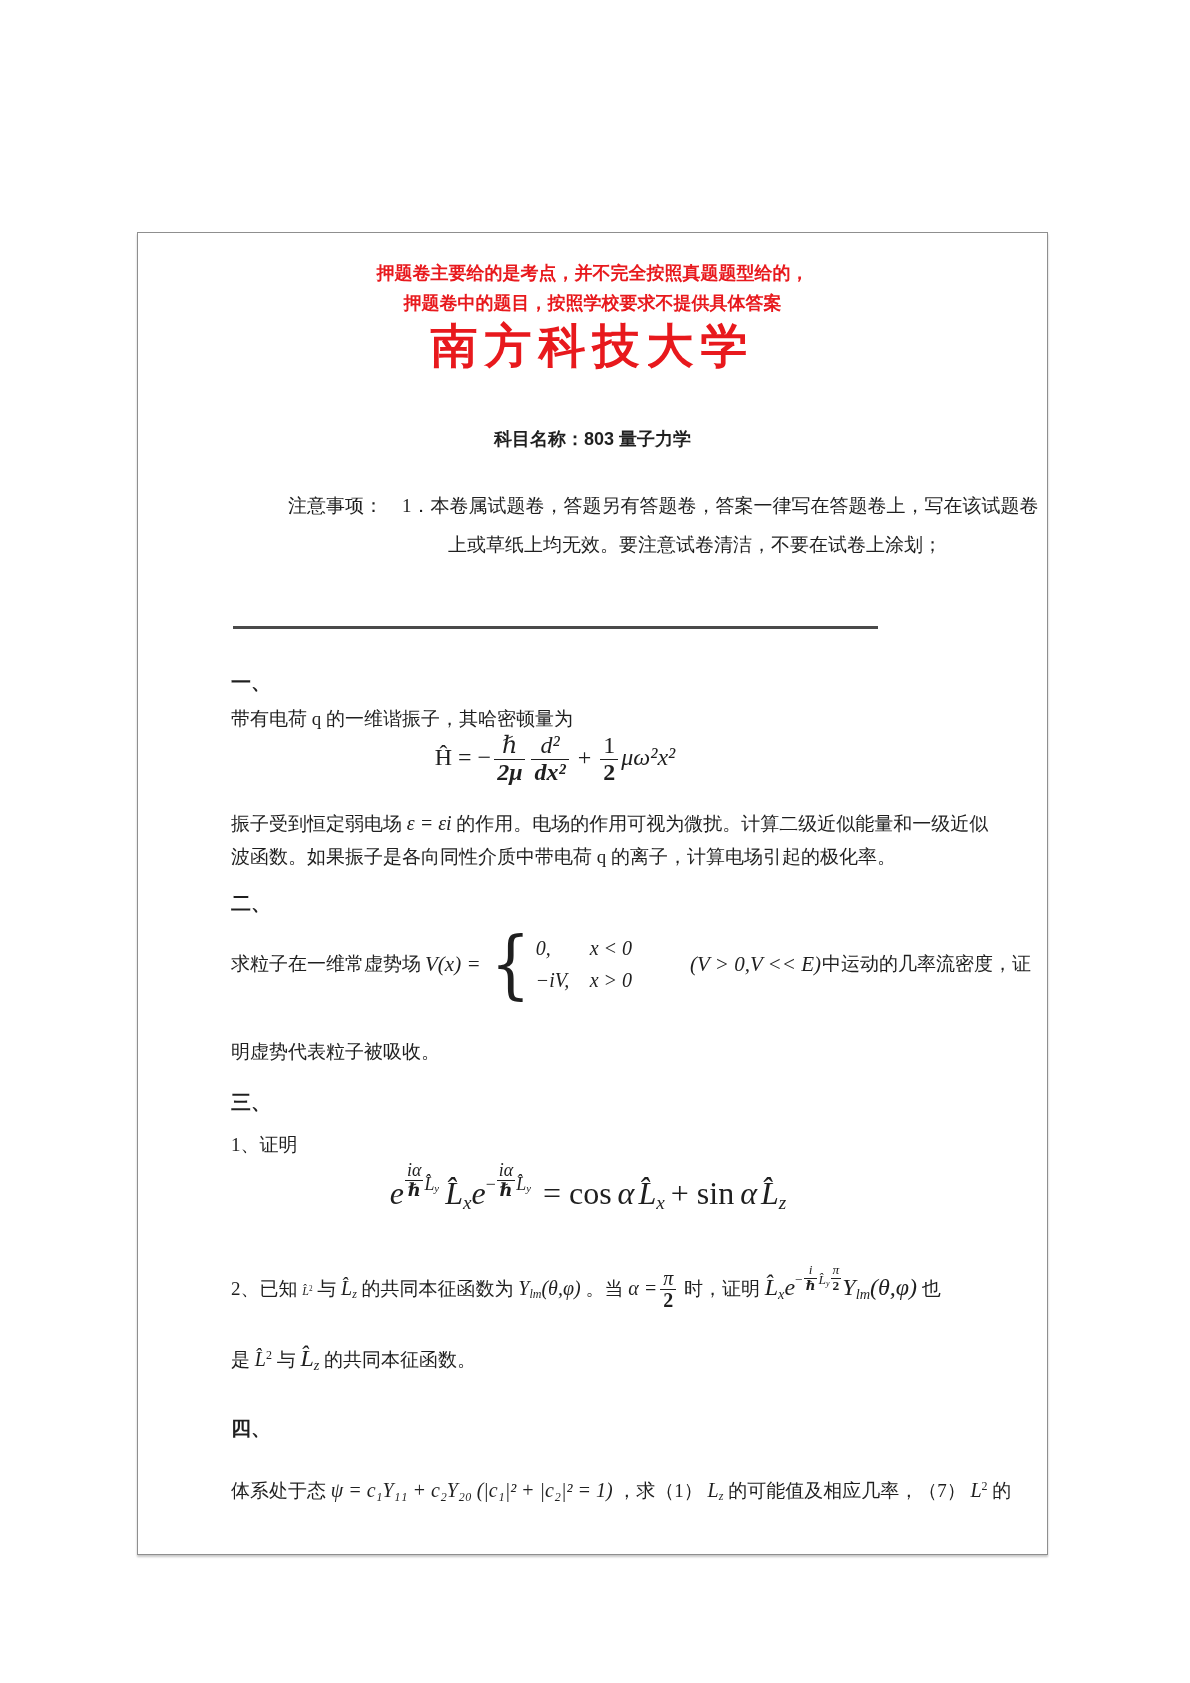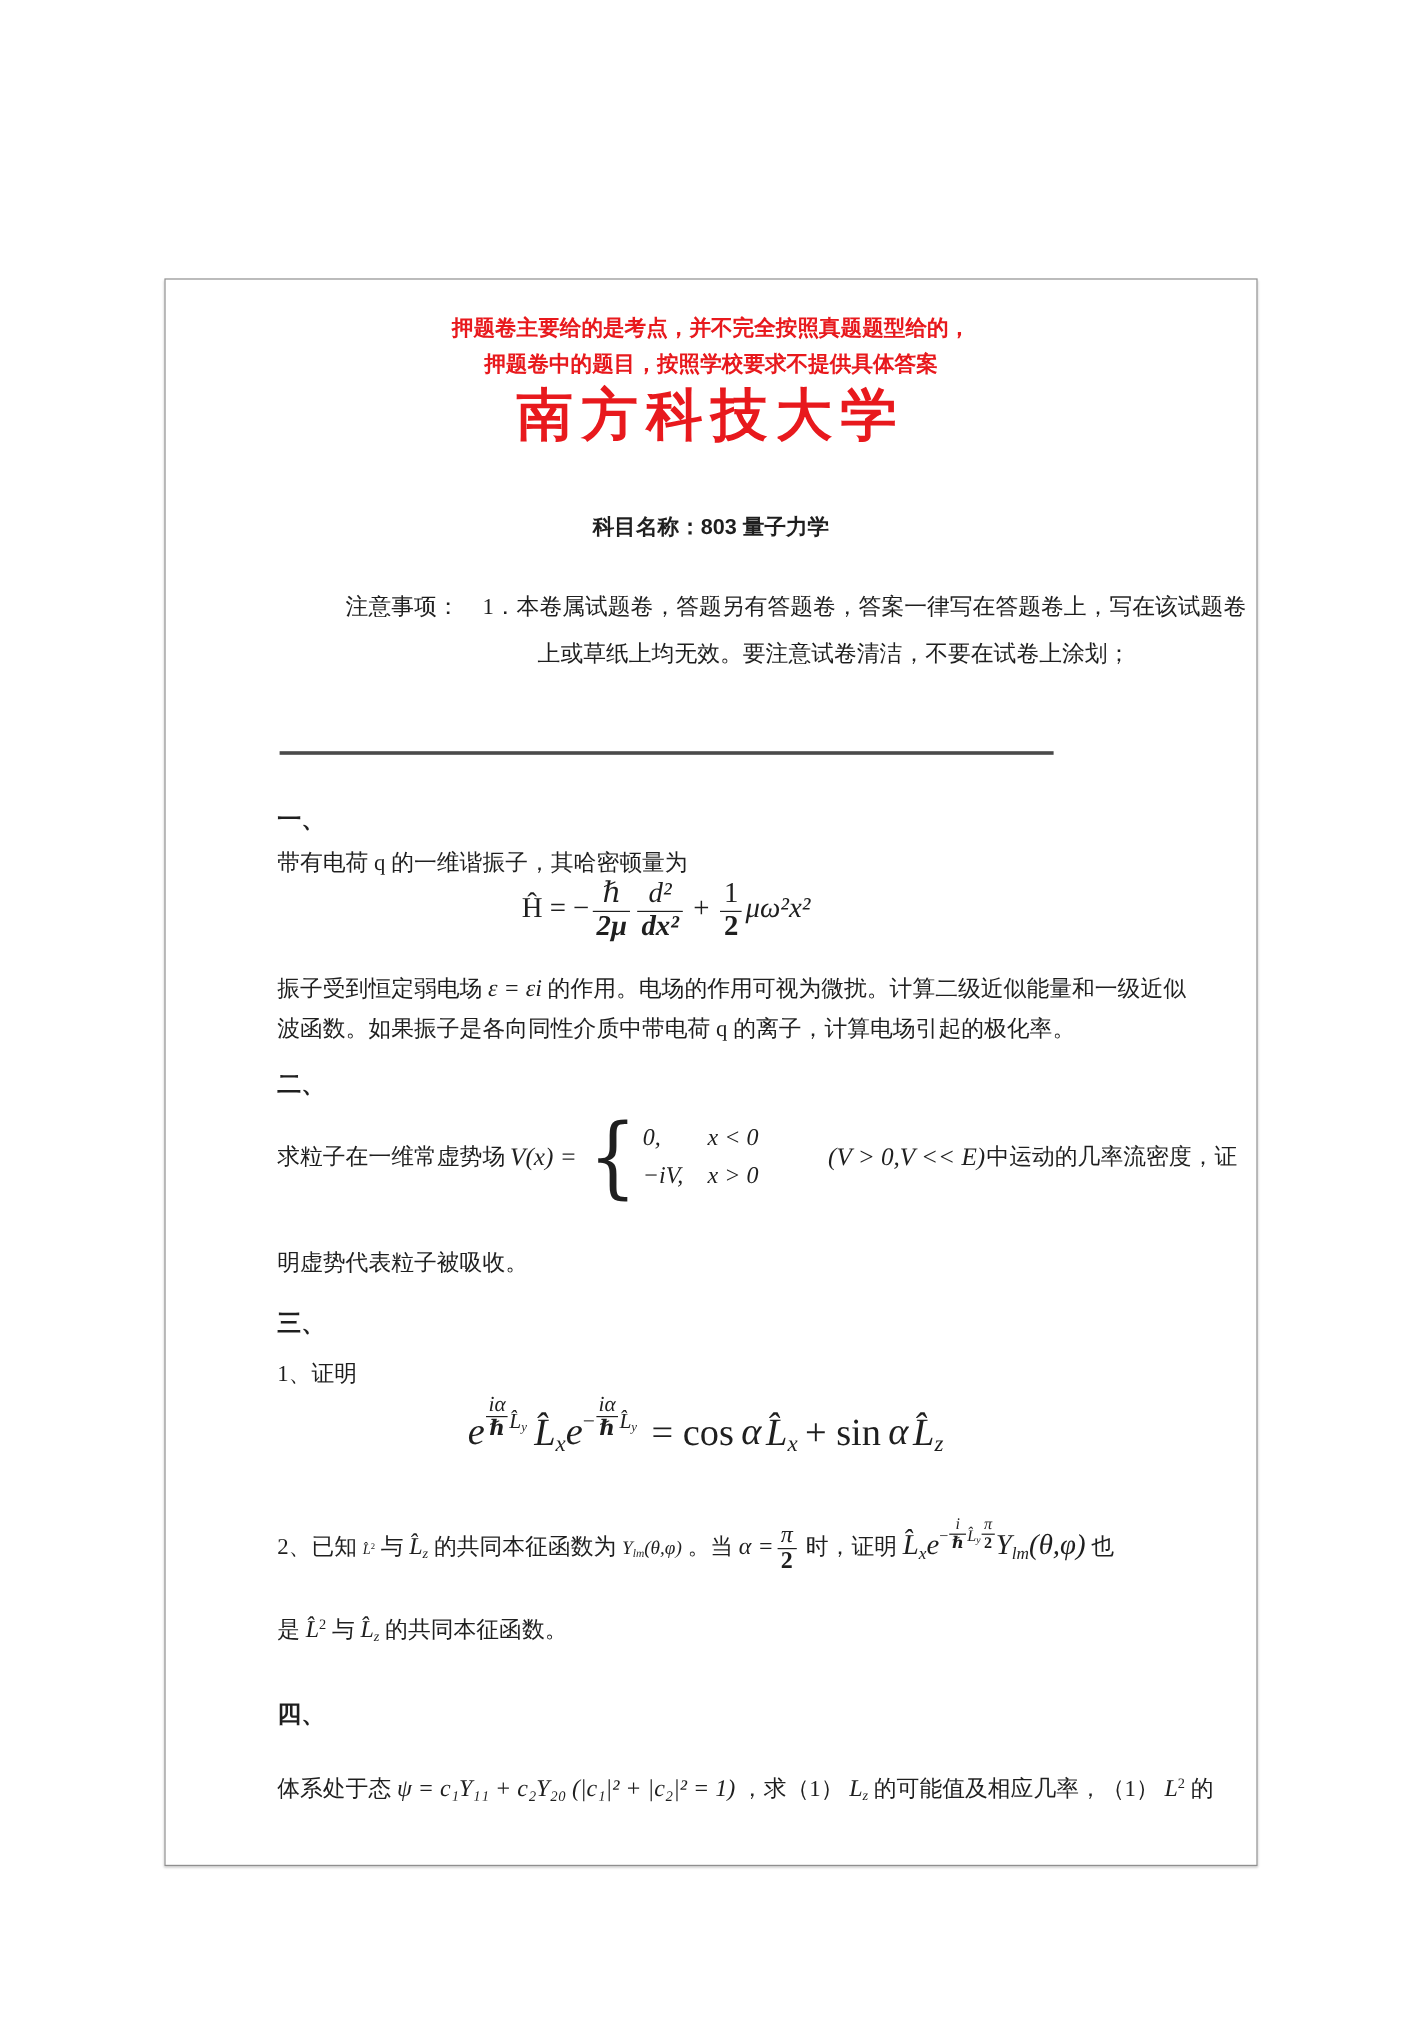--- a/index.html
+++ b/index.html
@@ -108,42 +108,42 @@
   <div class="blk m fs32" style="top:928px;left:110px;width:680px;text-align:center">
     <span>e</span><span class="ex"><span class="fr"><span class="fn">iα</span><span class="fd up">ℏ</span></span><span>L̂</span><span class="sb">y</span></span><span style="margin-left:6px">L̂</span><span class="sb">x</span><span>e</span><span class="ex"><span class="up">−</span><span class="fr"><span class="fn">iα</span><span class="fd up">ℏ</span></span><span>L̂</span><span class="sb">y</span></span><span class="up" style="margin:0 6px 0 12px">= cos</span><span>α</span><span style="margin-left:4px">L̂</span><span class="sb">x</span><span class="up" style="margin:0 6px">+ sin</span><span>α</span><span style="margin-left:4px">L̂</span><span class="sb">z</span>
   </div>
 
   <div class="blk cn" style="top:1030px;left:93px">
     <span>2、已知</span>
     <span class="m" style="font-size:12px"><span>L̂</span><span class="sp up">2</span></span>
     <span>与</span>
     <span class="m" style="font-size:20px"><span>L̂</span><span class="sb">z</span></span>
     <span>的共同本征函数为</span>
-    <span class="m" style="font-size:16px"><span>Y</span><span class="sb">lm</span><span>(θ,φ)</span></span>
+    <span class="m" style="font-size:20px"><span>Y</span><span class="sb">lm</span><span>(θ,φ)</span></span>
     <span>。当</span>
     <span class="m" style="font-size:20px"><span>α =</span><span class="fr"><span class="fn">π</span><span class="fd up">2</span></span></span>
     <span>时，证明</span>
     <span class="m" style="font-size:24px"><span>L̂</span><span class="sb">x</span><span>e</span><span class="ex"><span class="up">−</span><span class="fr"><span class="fn">i</span><span class="fd up">ℏ</span></span><span>L̂</span><span class="sb">y</span><span class="fr"><span class="fn">π</span><span class="fd up">2</span></span></span><span>Y</span><span class="sb">lm</span><span>(θ,φ)</span></span>
     <span>也</span>
   </div>
 
   <div class="blk cn" style="top:1112px;left:93px">
     <span>是</span>
     <span class="m" style="font-size:20px"><span>L̂</span><span class="sp up">2</span></span>
     <span>与</span>
-    <span class="m" style="font-size:20px"><span>L̂</span><span class="sb">z</span></span>
+    <span class="m" style="font-size:24px"><span>L̂</span><span class="sb">z</span></span>
     <span>的共同本征函数。</span>
   </div>
 
   <div class="blk qnum" style="top:1182px;left:93px">四、</div>
 
   <div class="blk cn" style="top:1245px;left:93px">
     <span>体系处于态</span>
     <span class="m" style="font-size:20px">ψ = c₁Y₁₁ + c₂Y₂₀</span>
     <span class="m" style="font-size:20px">(|c₁|² + |c₂|² = 1)</span>
     <span>，求（1）</span>
     <span class="m" style="font-size:20px"><span>L</span><span class="sb">z</span></span>
-    <span>的可能值及相应几率，（1）</span>
+    <span>的可能值及相应几率，（7）</span>
     <span class="m" style="font-size:20px"><span>L</span><span class="sp up">2</span></span>
     <span>的</span>
   </div>
 
 </div>
 
 </body></html>

